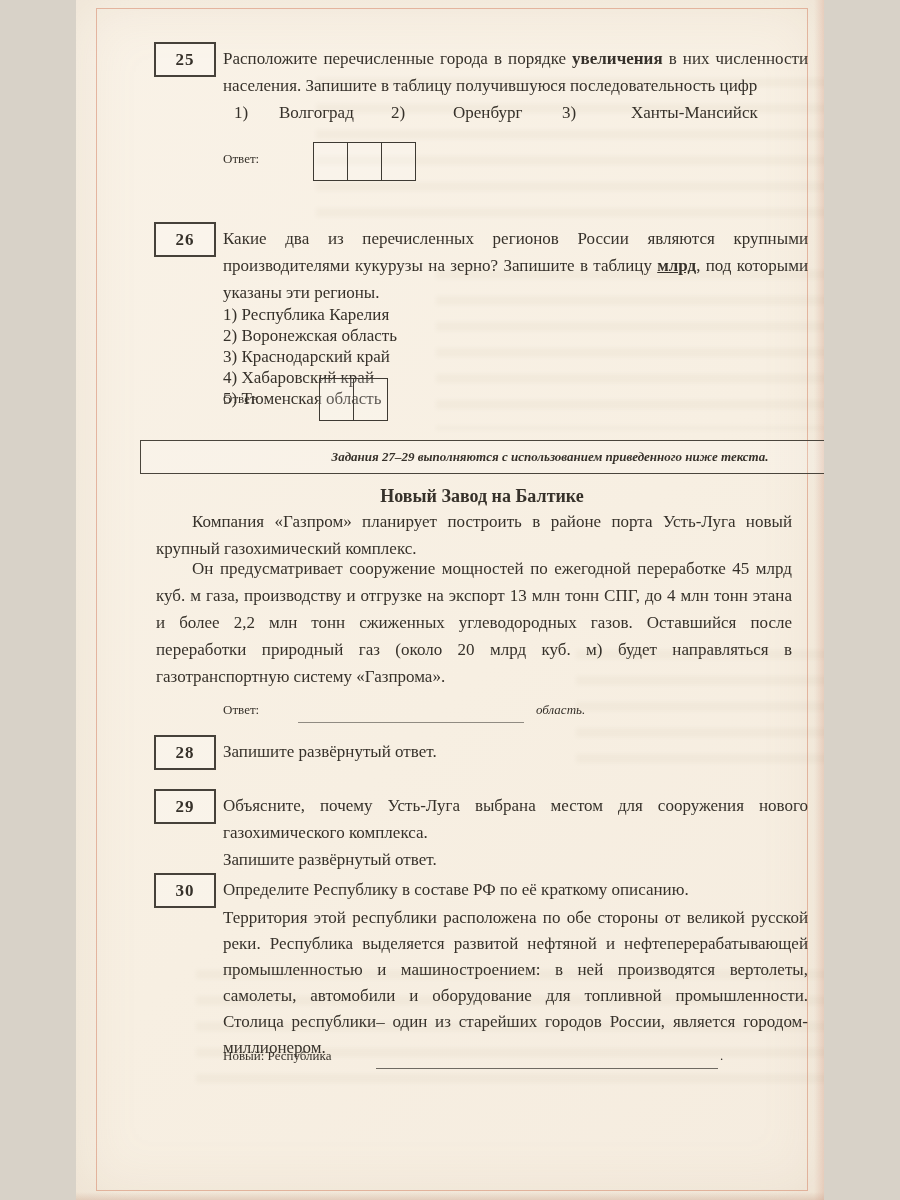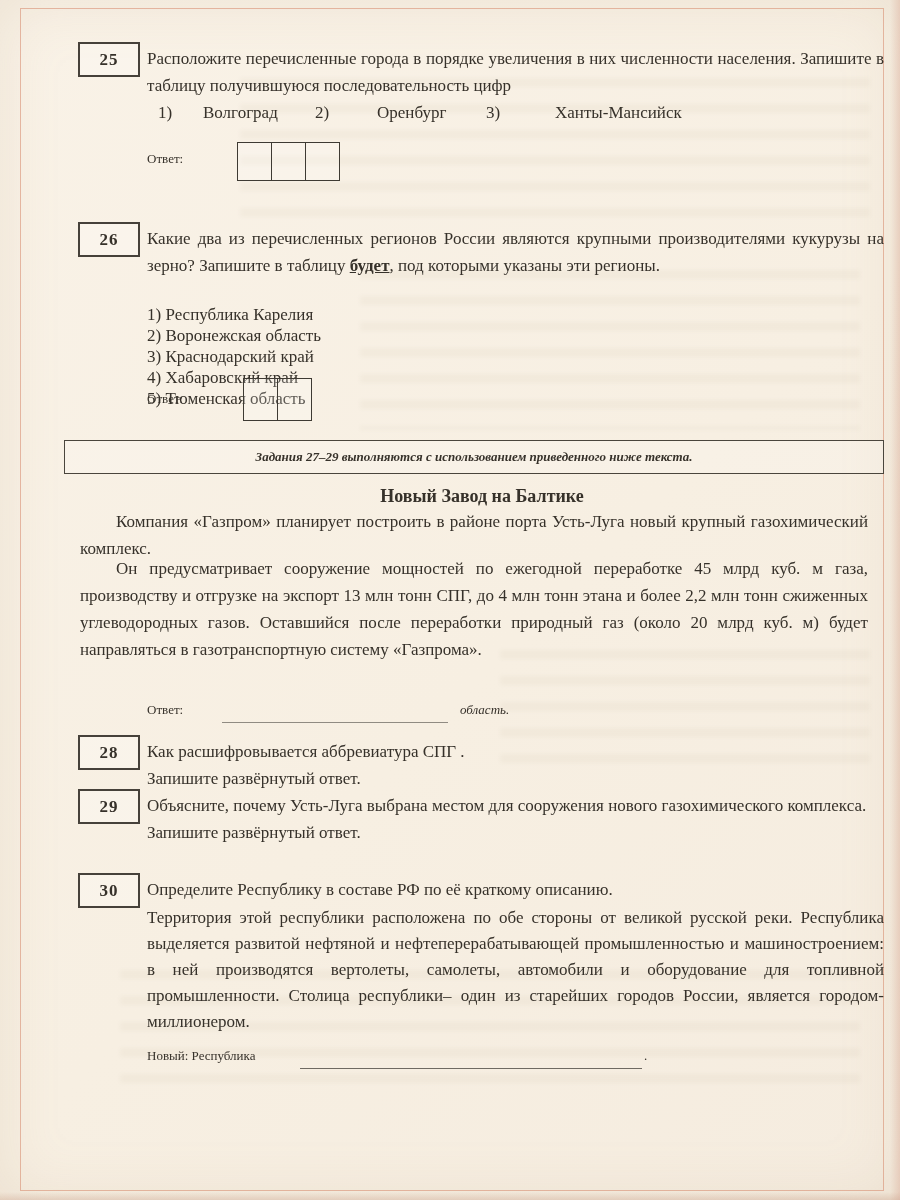--- a/index.html
+++ b/index.html
@@ -1,17 +1,17 @@
 <!DOCTYPE html>
 <html><head>
 <meta charset="utf-8">
 <style>
   html,body{margin:0;padding:0;background:#d8d2c8;}
   .page{
-    position:relative;width:900px;height:1200px;margin:0 auto;
+    position:relative;width:748px;height:1200px;margin:0 auto;
     background:linear-gradient(135deg,#f9f2e7 0%,#f7efe2 55%,#f5ecdf 100%);
     font-family:"Liberation Serif","DejaVu Serif",serif;
     color:#36312a;overflow:hidden;
     box-shadow:inset 0 0 60px rgba(190,160,130,0.18);
   }
   .frame{position:absolute;left:20px;top:8px;right:16px;bottom:9px;
     border:1px solid rgba(214,135,105,0.55);pointer-events:none;}
   .edge-strip{position:absolute;right:0;top:0;width:10px;height:1200px;
     background:linear-gradient(to right,rgba(222,170,150,0),rgba(214,160,140,0.35));}
   .bottom-strip{position:absolute;left:0;bottom:0;width:900px;height:8px;
@@ -19,21 +19,21 @@
   .bleed{position:absolute;filter:blur(2px);opacity:.45;pointer-events:none;
     background:repeating-linear-gradient(to bottom,rgba(158,138,108,0.13) 0 9px,rgba(158,138,108,0) 9px 26px);}
 
   .q{position:absolute;left:78px;right:16px;}
   .qbox{position:absolute;left:0;top:-3px;width:58px;height:31px;
     border:2px solid #46413a;background:rgba(255,255,255,0.25);
     display:flex;align-items:center;justify-content:center;
     font-weight:bold;font-size:17px;letter-spacing:1px;}
   .qtext{margin-left:69px;font-size:17px;line-height:27px;}
   .just{text-align:justify;}
-  .b{font-weight:normal;}
+  .b{font-weight:bold;}
   .bu{font-weight:bold;text-decoration:underline;}
 
   .optrow{position:absolute;top:103px;left:0;width:900px;height:26px;font-size:17px;}
   .opt{position:absolute;top:0;white-space:nowrap;}
 
   .ansrow{position:absolute;left:0;width:900px;font-size:13px;}
   .anslabel{position:absolute;left:147px;white-space:nowrap;}
   .anstable{position:absolute;display:flex;border:1.4px solid #3e3a33;background:rgba(255,255,255,0.2);}
   .cell{width:33px;border-left:1.4px solid #3e3a33;}
   .cell:first-child{border-left:none;}
@@ -92,21 +92,21 @@
       <div class="cell"></div>
       <div class="cell"></div>
       <div class="cell"></div>
     </div>
   </div>
 
   <section class="q" style="top:225px;">
     <div class="qbox">
       <span>26</span>
     </div>
-    <div class="qtext just"><span>Какие два из перечисленных регионов России являются крупными производителями кукурузы на зерно? Запишите в таблицу </span><span class="bu">будет</span><span>, под которыми указаны эти регионы.</span></div>
+    <div class="qtext just"><span>Какие два из перечисленных регионов России являются крупными производителями кукурузы на зерно? Запишите в таблицу </span><span class="bu">млрд</span><span>, под которыми указаны эти регионы.</span></div>
   </section>
 
   <div class="list" style="top:268px;">
     <div>1) Республика Карелия</div>
     <div>2) Воронежская область</div>
     <div>3) Краснодарский край</div>
     <div>4) Хабаровский край</div>
     <div>5) Тюменская область</div>
   </div>
 
@@ -131,21 +131,20 @@
     <span class="anslabel" style="top:0;">Ответ:</span>
     <div class="blank" style="left:222px;top:2px;width:226px;height:18px;"></div>
     <span class="anslabel" style="left:460px;top:0;font-style:italic;">область.</span>
   </div>
 
   <section class="q" style="top:738px;">
     <div class="qbox">
       <span>28</span>
     </div>
     <div class="qtext">
-      <div>Как расшифровывается аббревиатура СПГ .</div>
       <div>Запишите развёрнутый ответ.</div>
     </div>
   </section>
 
   <section class="q" style="top:792px;">
     <div class="qbox">
       <span>29</span>
     </div>
     <div class="qtext">
       <div class="just">Объясните, почему Усть-Луга выбрана местом для сооружения нового газохимического комплекса.</div>

